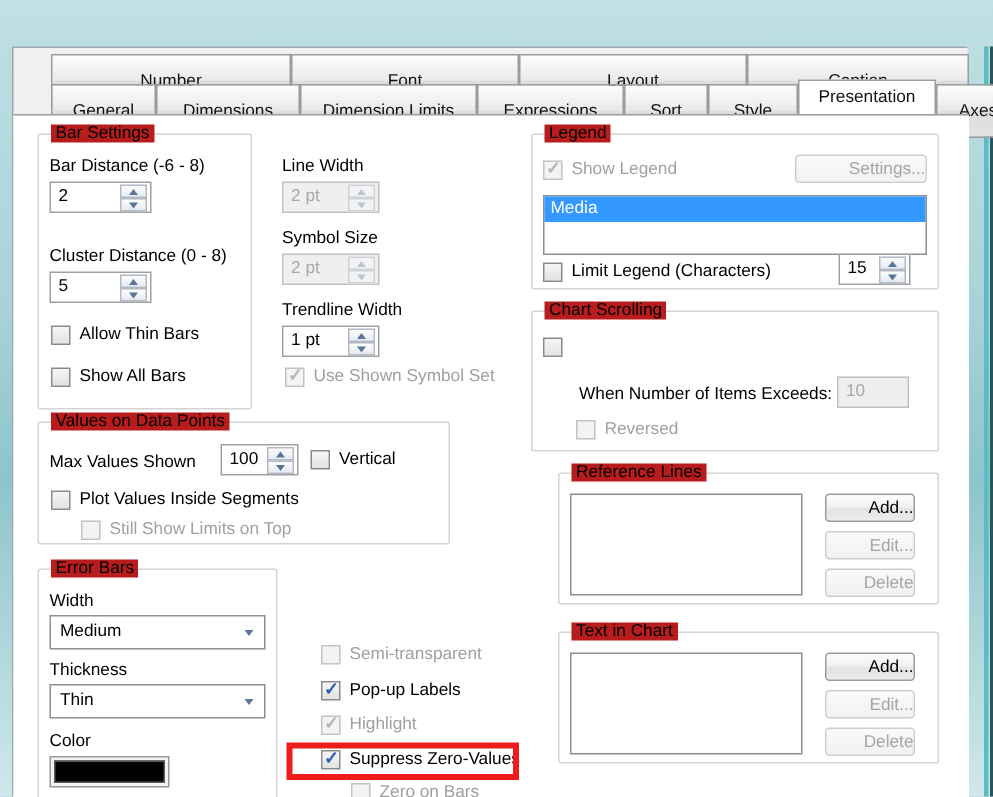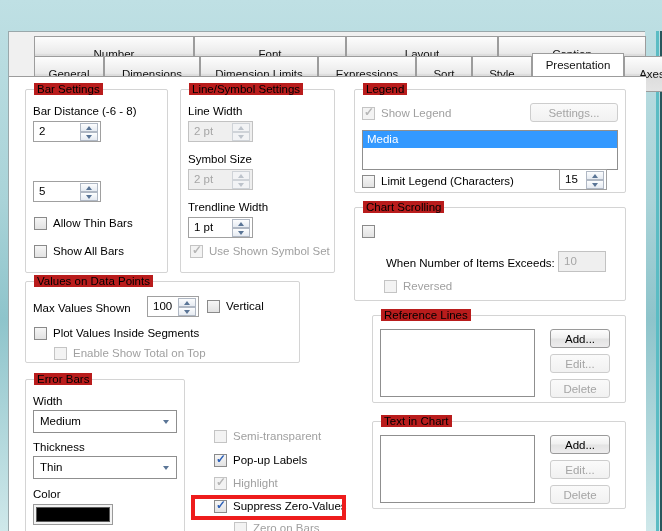--- a/index.html
+++ b/index.html
@@ -110,21 +110,21 @@
   .cbrow{position:absolute;font-size:11.5px;white-space:nowrap;}
 
   .listbox{position:absolute;border:1px solid #8f8f8f;background:#fff;box-sizing:border-box;}
   .listsel{position:absolute;left:0;top:0;right:0;height:17px;background:#3399ff;color:#fff;
            font-size:11.5px;padding-left:4px;line-height:17px;box-sizing:border-box;}
 
   .btn{
     position:absolute;box-sizing:border-box;height:19px;
     border:1px solid #9a9a9a;border-radius:3px;
     background:linear-gradient(to bottom,#fdfdfd 0%,#f0f0f0 48%,#e3e3e3 52%,#edeced 100%);
-    display:flex;align-items:center;justify-content:center;
+    display:flex;align-items:center;justify-content:flex-end;
     font-size:11.5px;color:#000;cursor:pointer;
   }
   .btn.dis{color:#a5a5a5;border-color:#cdcdcd;
     background:linear-gradient(to bottom,#fafafa,#f1f1f1);}
 
   .combo{
     position:absolute;height:23px;box-sizing:border-box;
     border:1px solid #8f8f8f;background:#fff;cursor:pointer;padding-left:12px;
   }
   .combo .ctext{position:absolute;left:6px;top:4px;font-size:11.5px;}
@@ -205,39 +205,37 @@
         <span class="val">2</span>
         <span class="btns">
           <span class="ar up">
               <i class="tri up"></i>
             </span>
           <span class="ar dn">
               <i class="tri dn"></i>
             </span>
         </span>
       </div>
+      <div class="lbl" style="left:24px;top:88px;">Cluster Distance (0 - 8)</div>
       <div class="spin" style="left:24px;top:104px;width:68px;">
         <span class="val">5</span>
         <span class="btns">
           <span class="ar up">
               <i class="tri up"></i>
             </span>
           <span class="ar dn">
               <i class="tri dn"></i>
             </span>
         </span>
       </div>
       <div class="cb" style="left:25px;top:140px;"></div>
       <div class="cbrow" style="left:44px;top:140px;">Allow Thin Bars</div>
       <div class="cb" style="left:25px;top:168px;"></div>
       <div class="cbrow" style="left:44px;top:168px;">Show All Bars</div>
 
-      <div class="group" style="left:171px;top:12px;width:155px;height:184px;">
-        <div class="legend-cap">Line/Symbol Settings</div>
-      </div>
       <div class="lbl" style="left:179px;top:28px;">Line Width</div>
       <div class="spin dis" style="left:179px;top:44px;width:65px;">
         <span class="val">2 pt</span>
         <span class="btns">
           <span class="ar up">
               <i class="tri up"></i>
             </span>
           <span class="ar dn">
               <i class="tri dn"></i>
             </span>
@@ -285,21 +283,21 @@
           <span class="ar dn">
               <i class="tri dn"></i>
             </span>
         </span>
       </div>
       <div class="cb" style="left:198px;top:223px;"></div>
       <div class="cbrow" style="left:217px;top:223px;">Vertical</div>
       <div class="cb" style="left:25px;top:250px;"></div>
       <div class="cbrow" style="left:44px;top:250px;">Plot Values Inside Segments</div>
       <div class="cb dis" style="left:45px;top:270px;"></div>
-      <div class="cbrow" style="left:64px;top:270px;color:#a0a0a0;">Enable Show Total on Top</div>
+      <div class="cbrow" style="left:64px;top:270px;color:#a0a0a0;">Still Show Limits on Top</div>
 
       <div class="group" style="left:16px;top:302px;width:160px;height:154px;">
         <div class="legend-cap">Error Bars</div>
       </div>
       <div class="lbl" style="left:24px;top:318px;">Width</div>
       <div class="combo" style="left:24px;top:333px;width:144px;">
         <span class="ctext">Medium</span>
         <span class="carr">
             <i class="tri dn" style="display:block;"></i>
           </span>

